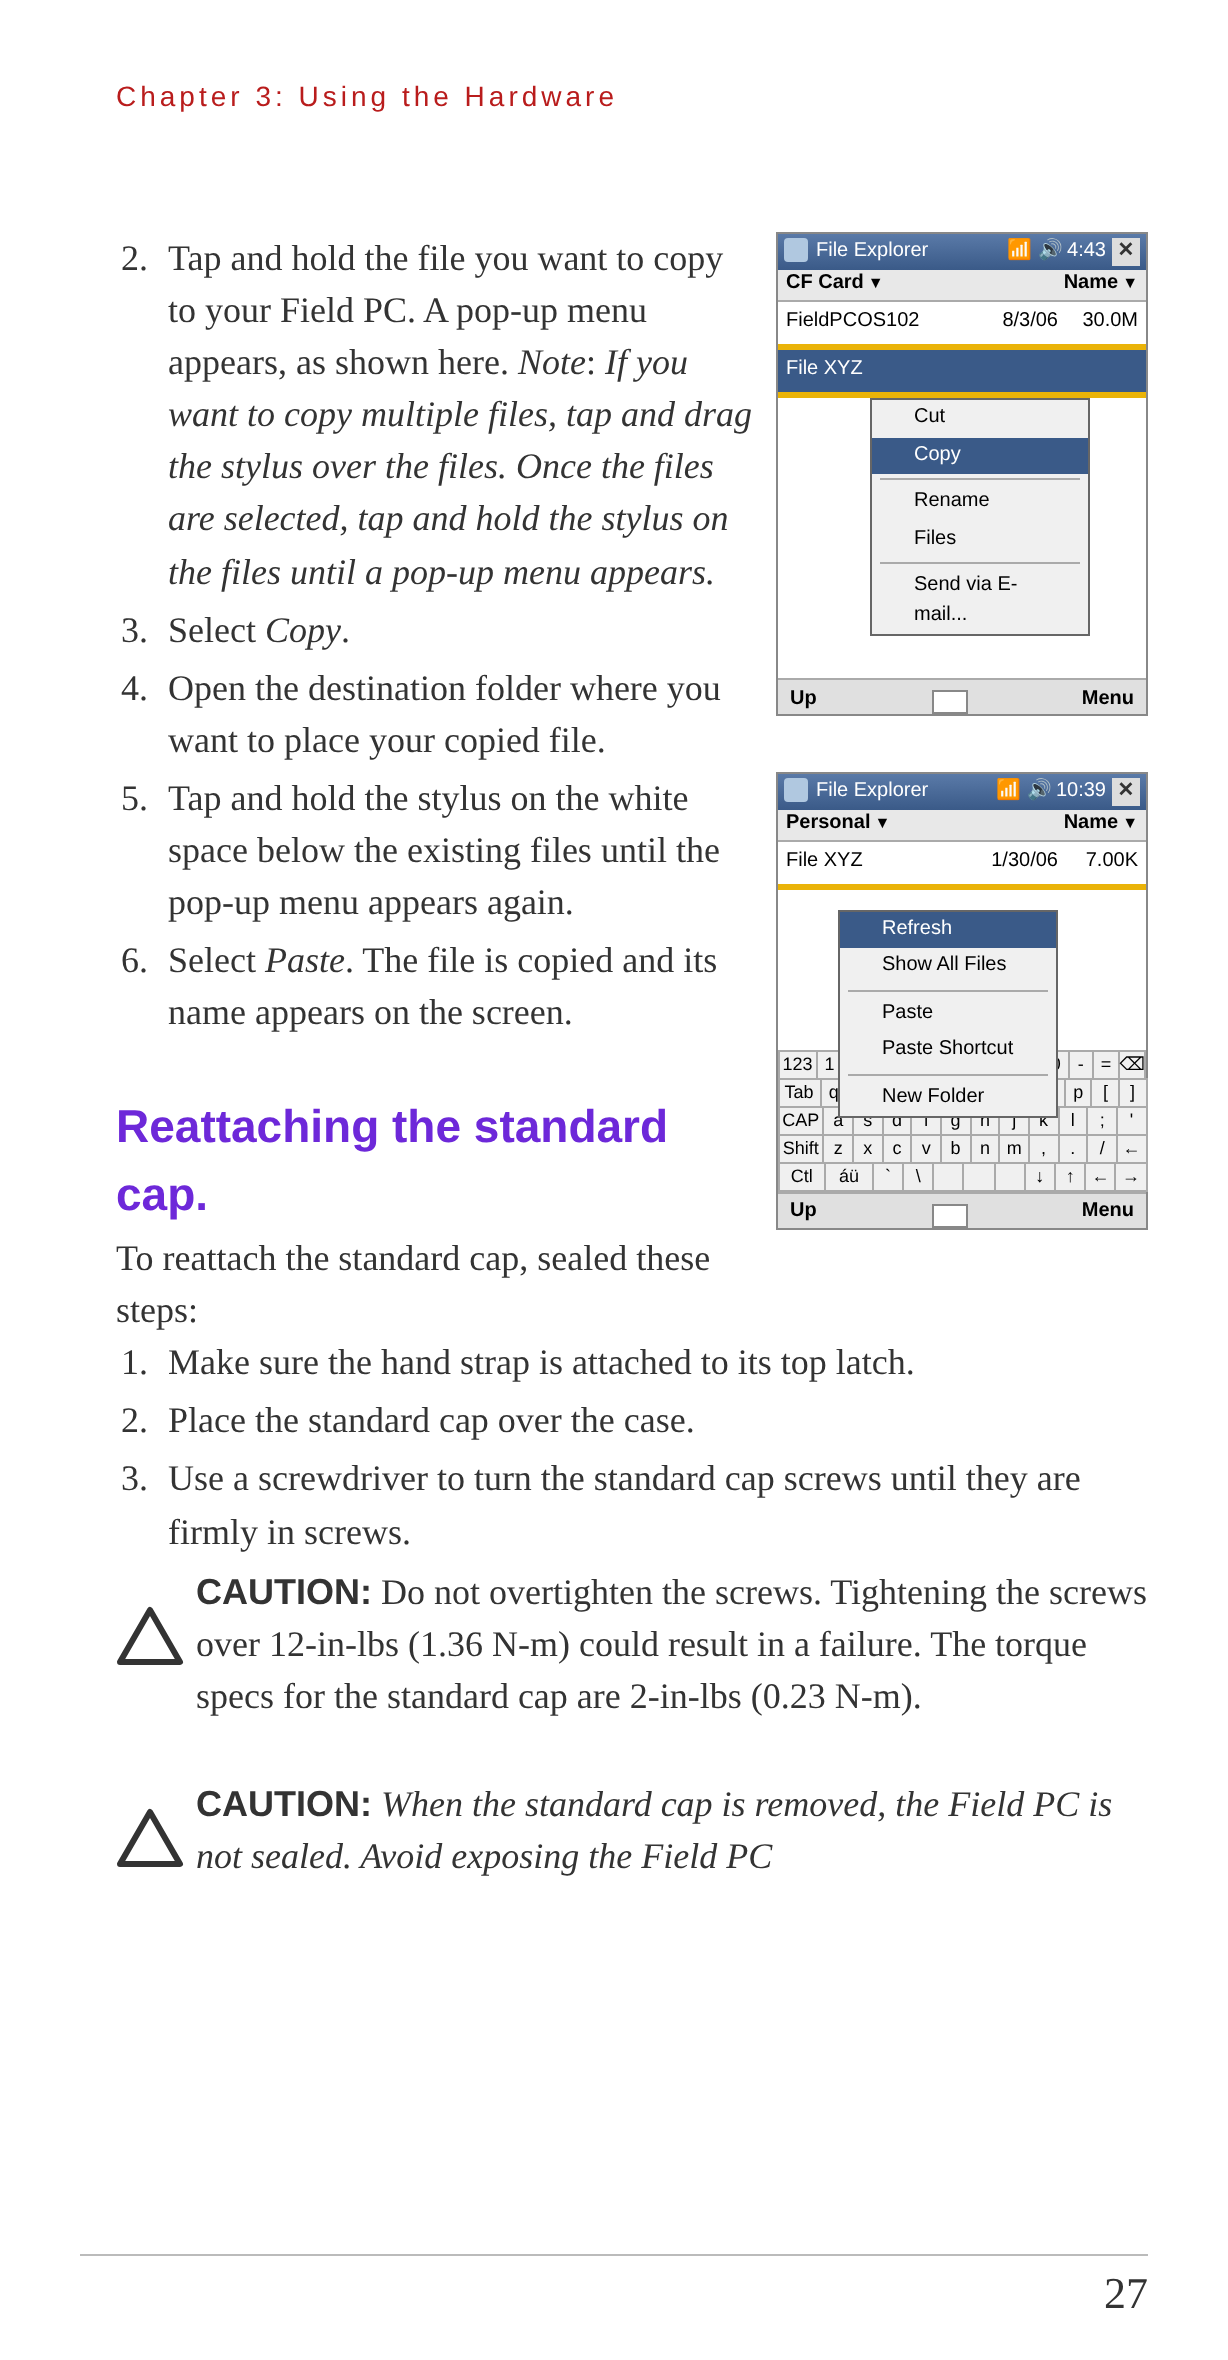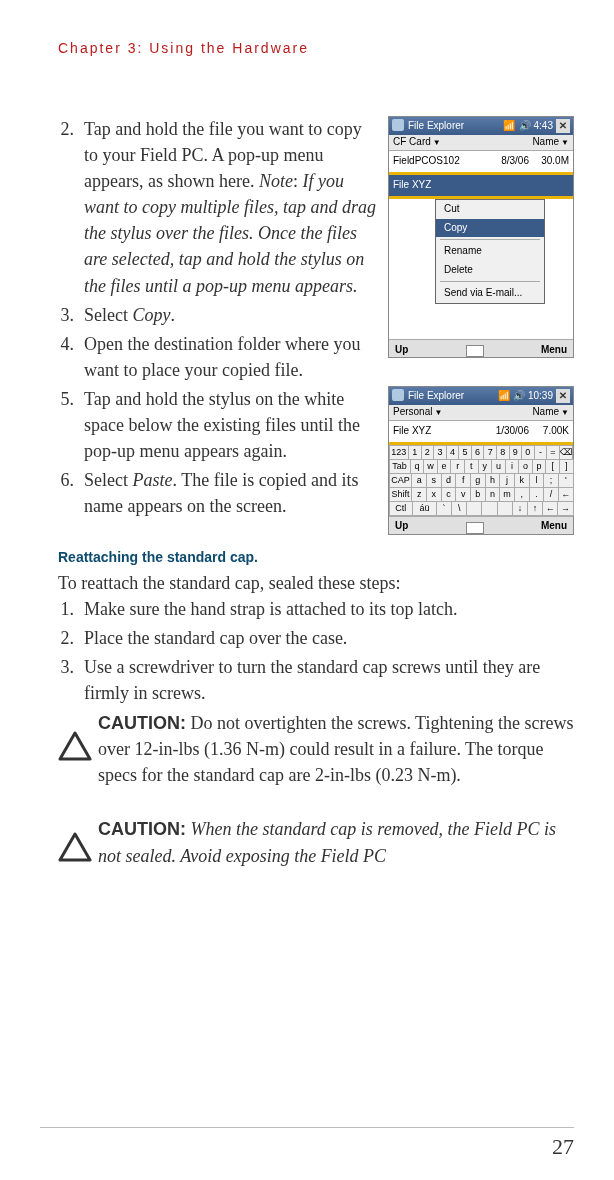--- a/index.html
+++ b/index.html
@@ -3,48 +3,48 @@
 <meta charset="utf-8">
 <style>
 *{margin:0;padding:0;box-sizing:border-box}
 body{font-family:Georgia,serif;color:#333;width:614px;height:1180px;background:#fff;padding:40px 40px 30px 58px;position:relative}
 .chapter-title{font-family:Verdana,Geneva,sans-serif;font-size:14px;letter-spacing:2px;color:#b91c1c;margin-bottom:60px}
 .content{font-size:18px;line-height:1.45}
 .step-item{display:flex;margin-bottom:3px}
 .step-num{width:26px;flex-shrink:0;text-align:right;padding-right:10px}
 .step-text{flex:1}
 .italic{font-style:italic}
-.subhead{font-family:Verdana,Geneva,sans-serif;font-weight:bold;font-size:14px;color:#0c4a6e;margin-top:28px}
+.subhead{font-family:Verdana,Geneva,sans-serif;font-weight:bold;font-size:23px;color:#6d28d9;margin-top:28px}
 .subtext{margin-top:2px}
 .caution-row{display:flex;align-items:center;margin-top:4px}
 .caution-row2{display:flex;align-items:flex-end;margin-top:28px}
 .caution-icon{width:40px;flex-shrink:0}
 .caution-icon svg{width:34px;height:30px}
 .caution-text{flex:1}
 .caution-label{font-family:Verdana,Geneva,sans-serif;font-weight:bold}
 .fig{float:right;margin-left:10px;margin-bottom:6px}
 .fig-box{border:1px solid #888;width:186px;background:#fff;font-family:Tahoma,sans-serif;font-size:10px;color:#000}
 .fig-titlebar{background:linear-gradient(#5a7aa8,#3a5a88);color:#fff;display:flex;align-items:flex-start;padding:2px 3px;height:18px}
 .fig-titlebar .win-icon{width:12px;height:12px;background:#b0c8e0;border-radius:2px;margin-right:4px}
 .fig-titlebar .title{flex:1}
 .fig-titlebar .status{display:flex;gap:2px;align-items:center}
 .fig-titlebar .close{width:14px;height:14px;background:#ddd;color:#333;text-align:center;line-height:14px;margin-left:3px;font-weight:bold}
 .fig-toolbar{display:flex;align-items:center;background:#e8e8e8;padding:1px 4px;border-bottom:1px solid #aaa;height:16px}
-.fig-toolbar .drop{font-weight:normal}
+.fig-toolbar .drop{font-weight:bold}
 .fig-toolbar .arrow{font-size:8px;margin-left:2px}
-.fig-toolbar .right{margin-left:auto;font-weight:normal}
+.fig-toolbar .right{margin-left:auto;font-weight:bold}
 .fig-row{display:flex;padding:1px 4px;border-bottom:3px solid #eab308;height:24px;align-items:center}
 .fig-row.sel{background:#3a5a88;color:#fff}
 .fig-row .f1{flex:1}
 .fig-row .f2{width:50px;text-align:right}
 .fig-row .f3{width:40px;text-align:right}
 .fig-blank{height:140px;background:#fff;position:relative}
 .fig-blank2{height:80px;background:#fff;position:relative}
 .ctx-menu{position:absolute;top:0;left:46px;background:#f0f0f0;border:1px solid #666;width:110px;font-size:10px}
-.ctx-item{padding:2px 8px;border-bottom:0}
+.ctx-item{padding:2px 21px;border-bottom:0}
 .ctx-item.sel{background:#3a5a88;color:#fff}
 .ctx-sep{border-top:1px solid #aaa;margin:2px 4px}
 .kb{border-top:1px solid #aaa}
 .kb-row{display:flex;height:14px}
 .kb-cell{border:1px solid #aaa;flex:1;text-align:center;line-height:12px;font-size:9px;background:#f0f0f0;margin:-0.5px}
 .kb-cell.w2{flex:1.6}
 .fig-bottom{display:flex;background:#e0e0e0;height:18px;align-items:flex-end;padding:0 6px;border-top:1px solid #aaa}
 .fig-bottom .up{font-weight:bold}
 .fig-bottom .kbd-icon{margin:0 auto;width:18px;height:12px;border:1px solid #888;background:#fff}
 .fig-bottom .menu{font-weight:bold}
@@ -79,21 +79,21 @@
         <span class="f1">File XYZ</span>
         <span class="f2"></span>
           <span class="f3"></span>
       </div>
       <div class="fig-blank">
         <div class="ctx-menu">
           <div class="ctx-item">Cut</div>
           <div class="ctx-item sel">Copy</div>
           <div class="ctx-sep"></div>
           <div class="ctx-item">Rename</div>
-          <div class="ctx-item">Delete</div>
+          <div class="ctx-item">Files</div>
           <div class="ctx-sep"></div>
           <div class="ctx-item">Send via E-mail...</div>
         </div>
       </div>
       <div class="fig-bottom">
         <span class="up">Up</span>
         <span class="kbd-icon"></span>
         <span class="menu">Menu</span>
       </div>
     </div>
@@ -121,20 +121,31 @@
         <span class="close">✕</span>
       </div>
       <div class="fig-toolbar">
         <span class="drop"><span>Personal</span><span class="arrow">▼</span></span>
         <span class="right"><span>Name</span><span class="arrow">▼</span></span>
       </div>
       <div class="fig-row">
         <span class="f1">File XYZ</span>
         <span class="f2">1/30/06</span>
         <span class="f3">7.00K</span>
+      </div>
+      <div class="fig-blank2">
+        <div class="ctx-menu" style="top:10px;left:30px">
+          <div class="ctx-item sel">Refresh</div>
+          <div class="ctx-item">Show All Files</div>
+          <div class="ctx-sep"></div>
+          <div class="ctx-item">Paste</div>
+          <div class="ctx-item">Paste Shortcut</div>
+          <div class="ctx-sep"></div>
+          <div class="ctx-item">New Folder</div>
+        </div>
       </div>
       <div class="kb">
         <div class="kb-row" id="kbr0">
             <div class="kb-cell w2">123</div>
             <div class="kb-cell">1</div>
             <div class="kb-cell">2</div>
             <div class="kb-cell">3</div>
             <div class="kb-cell">4</div>
             <div class="kb-cell">5</div>
             <div class="kb-cell">6</div>

